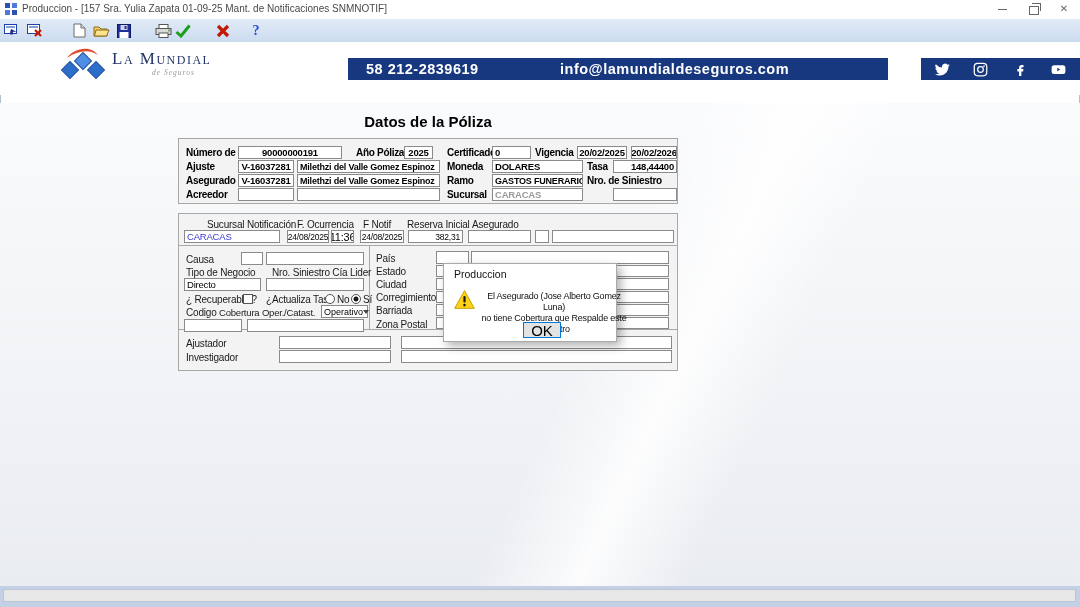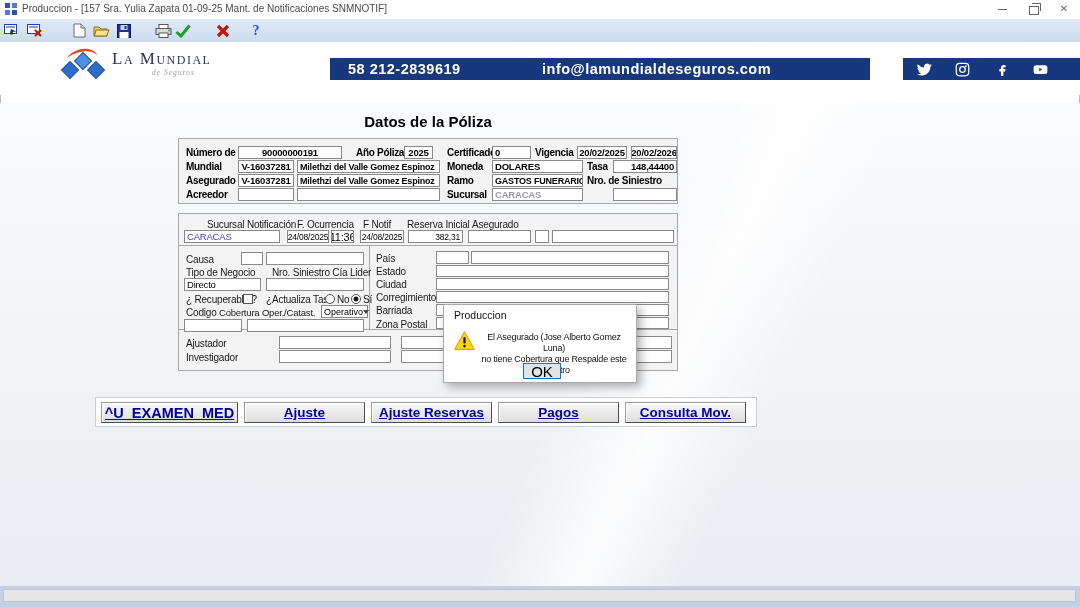--- a/index.html
+++ b/index.html
@@ -12,21 +12,21 @@
   .wc{position:absolute;top:0;width:28px;height:18px;text-align:center;color:#666;font-size:10px;line-height:18px;cursor:default;}
   .minbar{display:inline-block;width:9px;height:1px;background:#666;vertical-align:middle;}
   .resbox{display:inline-block;width:8px;height:7px;border:1px solid #666;position:relative;top:3px;background:#fff;}
   .resbox:before{content:"";position:absolute;left:2px;top:-4px;width:8px;height:7px;border:1px solid #666;border-bottom:none;border-left:none;}
   
   .toolbar{position:absolute;left:0;top:19px;width:1080px;height:23px;
            background:linear-gradient(#e2ebf7,#cbdbef);border-bottom:1px solid #a9bdd8;}
   .tbtn{position:absolute;top:2px;width:20px;height:19px;border:none;background:transparent;padding:0;display:flex;align-items:center;justify-content:center;}
   
   .header{position:absolute;left:0;top:42px;width:1080px;height:53px;background:#ffffff;}
-  .navybar{position:absolute;background:#17377e;height:22px;}
+  .navybar{position:absolute;background:#17377e;height:22px;margin-left:18px;}
   .phone{position:absolute;left:18px;top:3px;color:#fff;font-weight:bold;font-size:14.5px;letter-spacing:.5px;}
   .email{position:absolute;left:212px;top:3px;color:#fff;font-weight:bold;font-size:14.5px;letter-spacing:.5px;}
   .soc{position:absolute;top:4px;width:15px;height:15px;}
   .logotxt1{position:absolute;left:112px;top:7px;font-family:"Liberation Serif",serif;font-variant:small-caps;
             font-size:17px;color:#22356b;letter-spacing:1.5px;}
   .logotxt2{position:absolute;left:152px;top:26px;font-family:"Liberation Serif",serif;font-style:italic;
             font-size:7.5px;color:#9a9a9a;letter-spacing:1px;}
   
   .content{position:absolute;left:0;top:103px;width:1080px;height:491px;
     background:
@@ -42,22 +42,22 @@
   .gray{color:#9b9b9b;} .blue{color:#3b3bd1;}
   .hr{position:absolute;height:0;border-top:1px solid #a8a8a8;}
   .vr{position:absolute;width:0;border-left:1px solid #a8a8a8;}
   .chk{position:absolute;width:10px;height:10px;background:#fff;border:1px solid #555;box-sizing:border-box;}
   .rad{position:absolute;width:10px;height:10px;background:#fff;border:1px solid #555;border-radius:50%;box-sizing:border-box;}
   .rad.sel{background:radial-gradient(circle,#1a1a1a 0 2.2px,#fff 2.8px);}
   .combo{position:absolute;height:13px;background:#fff;border:1px solid #8a8a8a;box-sizing:border-box;
          font-size:9px;display:flex;align-items:center;padding:0 2px;justify-content:space-between;}
   .carrow{width:0;height:0;border-left:3.5px solid transparent;border-right:3.5px solid transparent;border-top:4px solid #444;}
   
-  .dialog{position:absolute;left:443px;top:263px;width:194px;height:79px;background:#fff;
-          border:1px solid #a9a9a9;box-shadow:4px 4px 9px rgba(0,0,0,.3);box-sizing:border-box;margin-top:41px;}
+  .dialog{position:absolute;left:443px;top:263px;width:174px;height:79px;background:#fff;
+          border:1px solid #a9a9a9;box-shadow:4px 4px 9px rgba(0,0,0,.3);box-sizing:border-box;}
   .dtitle{position:absolute;left:10px;top:4px;font-size:10.5px;color:#111;}
   .dtext{position:absolute;left:32px;top:27px;width:156px;text-align:center;font-size:9px;line-height:11px;color:#111;letter-spacing:-0.2px;}
   .okbtn{position:absolute;left:79px;top:58px;width:38px;height:16px;background:#e3e3e3;border:1px solid #0078d7;
          font-size:15px;color:#000;display:flex;align-items:center;justify-content:center;box-sizing:border-box;}
   
   .apanel{position:absolute;left:95px;top:294px;width:662px;height:30px;background:#fff;border:1px solid #cfcfcf;box-sizing:border-box;}
   .abtn{position:absolute;top:4px;height:21px;background:linear-gradient(#f7f7f7,#dedede);
         border:1px solid;border-color:#9a9a9a #4d4d4d #4d4d4d #9a9a9a;box-shadow:inset 1px 1px 0 #fff;
         color:#00009c;font-weight:bold;font-size:13.5px;text-decoration:underline;
         display:flex;align-items:center;justify-content:center;box-sizing:border-box;white-space:nowrap;overflow:hidden;
@@ -182,21 +182,21 @@
       <span class="lb" style="left:7px;top:8px">Número de</span>
       <div class="fld b c" style="left:59px;top:7px;width:104px">90000000191</div>
       <span class="lb" style="left:177px;top:8px">Año Póliza</span>
       <div class="fld b c" style="left:225px;top:7px;width:29px">2025</div>
       <span class="lb" style="left:268px;top:8px">Certificado</span>
       <div class="fld b" style="left:313px;top:7px;width:39px">0</div>
       <span class="lb" style="left:356px;top:8px">Vigencia</span>
       <div class="fld b c" style="left:398px;top:7px;width:50px">20/02/2025</div>
       <div class="fld b c" style="left:452px;top:7px;width:46px">20/02/2026</div>
 
-      <span class="lb" style="left:7px;top:22px">Mundial</span>
+      <span class="lb" style="left:7px;top:22px">Ajuste</span>
       <div class="fld b c" style="left:59px;top:21px;width:56px">V-16037281</div>
       <div class="fld b" style="left:118px;top:21px;width:143px;font-size:9px">Milethzi del Valle Gomez Espinoz</div>
       <span class="lb" style="left:268px;top:22px">Moneda</span>
       <div class="fld b" style="left:313px;top:21px;width:91px">DOLARES</div>
       <span class="lb" style="left:408px;top:22px">Tasa</span>
       <div class="fld b r" style="left:434px;top:21px;width:64px">148,44400</div>
 
       <span class="lb" style="left:7px;top:36px">Asegurado</span>
       <div class="fld b c" style="left:59px;top:35px;width:56px">V-16037281</div>
       <div class="fld b" style="left:118px;top:35px;width:143px;font-size:9px">Milethzi del Valle Gomez Espinoz</div>
@@ -273,27 +273,20 @@
       <div class="fld" style="left:257px;top:103px;width:233px;height:12px"></div>
 
       <span class="ln" style="left:7px;top:124px">Ajustador</span>
       <span class="ln" style="left:7px;top:138px">Investigador</span>
       <div class="fld" style="left:100px;top:122px;width:112px"></div>
       <div class="fld" style="left:222px;top:122px;width:271px"></div>
       <div class="fld" style="left:100px;top:136px;width:112px"></div>
       <div class="fld" style="left:222px;top:136px;width:271px"></div>
     </div>
 
-    <div class="apanel">
-      <button class="abtn" style="left:5px;width:137px;font-size:14.5px">^U_EXAMEN_MED</button>
-      <button class="abtn" style="left:148px;width:121px">Ajuste</button>
-      <button class="abtn" style="left:275px;width:121px">Ajuste Reservas</button>
-      <button class="abtn" style="left:402px;width:121px">Pagos</button>
-      <button class="abtn" style="left:529px;width:121px">Consulta Mov.</button>
-    </div>
   </div>
 
   <div class="dialog">
     <span class="dtitle">Produccion</span>
     <svg class="abs" style="left:10px;top:26px" width="21" height="19" viewBox="0 0 32 29">
       <path d="M16 1 L31 28 H1 Z" fill="#ffd117" stroke="#c79e00" stroke-width="1.5"></path>
       <rect x="14.3" y="9" width="3.4" height="10" rx="1.5" fill="#1a1a1a"></rect>
       <circle cx="16" cy="23" r="2" fill="#1a1a1a"></circle>
     </svg>
     <div class="dtext">

